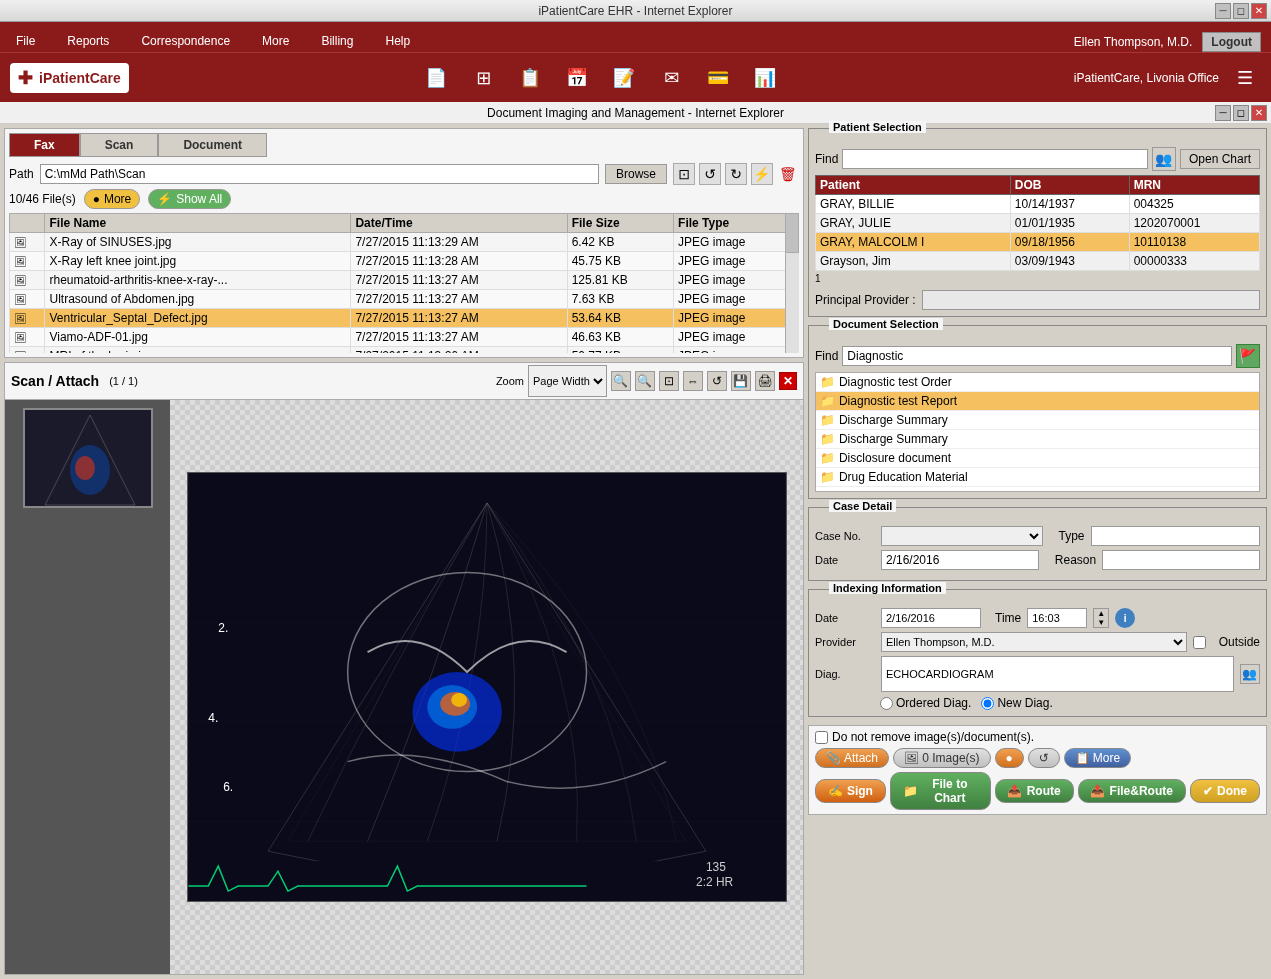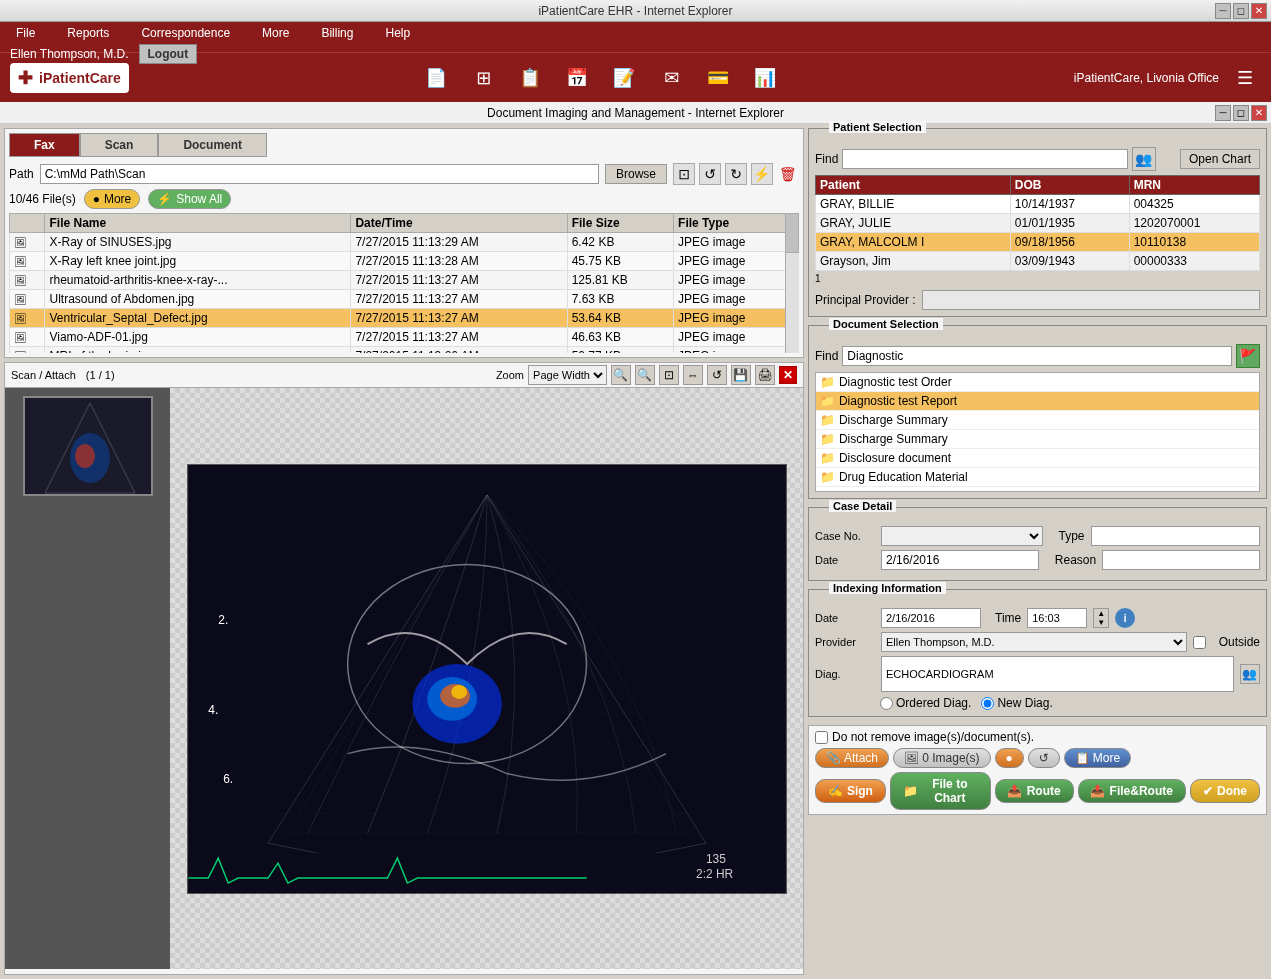--- a/index.html
+++ b/index.html
@@ -29,24 +29,23 @@
       border: 1px solid #888;
       display: flex; align-items: center; justify-content: center;
       font-size: 10px; cursor: pointer;
     }
 
     
     .top-nav {
       background: #8B1A1A;
       height: 30px;
       display: flex;
-      align-items: flex-start;
+      align-items: flex-end;
       padding: 0 10px;
       justify-content: space-between;
-      flex-direction: column;
     }
     .top-nav-left { display: flex; gap: 20px; }
     .top-nav-item {
       color: #fff;
       font-size: 12px;
       cursor: pointer;
       padding: 4px 6px;
     }
     .top-nav-right {
       display: flex;
@@ -237,23 +236,22 @@
       align-items: center;
       justify-content: space-between;
     }
     .zoom-row {
       display: flex;
       align-items: center;
       gap: 4px;
     }
     .zoom-select {
       font-size: 11px;
-      height: 20px;
-      border: 1px solid #999;
-      text-align: center;
+      height: 32px;
+      border: 1px solid #999;
     }
     .zoom-icon-btn {
       width: 20px; height: 20px;
       background: #d4d0c8;
       border: 1px solid #999;
       display: flex; align-items: center; justify-content: center;
       font-size: 12px; cursor: pointer;
     }
     .close-btn-red {
       background: #cc0000;
@@ -358,21 +356,20 @@
       cursor: pointer;
       display: flex; align-items: center; justify-content: center;
       font-size: 14px;
     }
     .open-chart-btn {
       padding: 2px 8px;
       background: #d4d0c8;
       border: 1px solid #999;
       cursor: pointer;
       font-size: 12px;
-      margin-left: 20px;
     }
     .patient-table {
       width: 100%;
       border-collapse: collapse;
       font-size: 11px;
     }
     .patient-table th {
       background: #8B1A1A;
       color: #fff;
       padding: 2px 4px;
@@ -748,21 +745,21 @@
         </table>
         <div class="scrollbar-v">
           <div class="scrollbar-thumb"></div>
         </div>
       </div>
     </div>
 
     <div class="scan-attach" style="flex:1; display:flex; flex-direction:column;">
       <div class="scan-header">
         <div style="display:flex;align-items:center;gap:10px;">
-          <span style="font-weight:normal;font-size:11px;">Scan / Attach</span>
+          <span style="font-weight:bold;font-size:14px;">Scan / Attach</span>
           <span style="font-size:11px;">(1 / 1)</span>
         </div>
         <div class="zoom-row">
           <span style="font-size:11px;">Zoom</span>
           <select class="zoom-select">
             <option>Page Width</option>
             <option>50%</option>
             <option>75%</option>
             <option>100%</option>
           </select>

